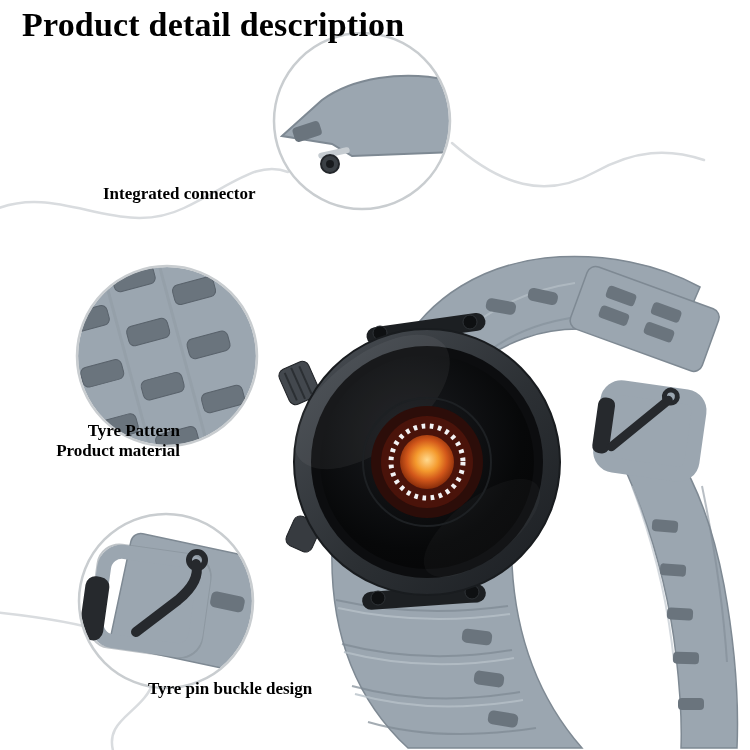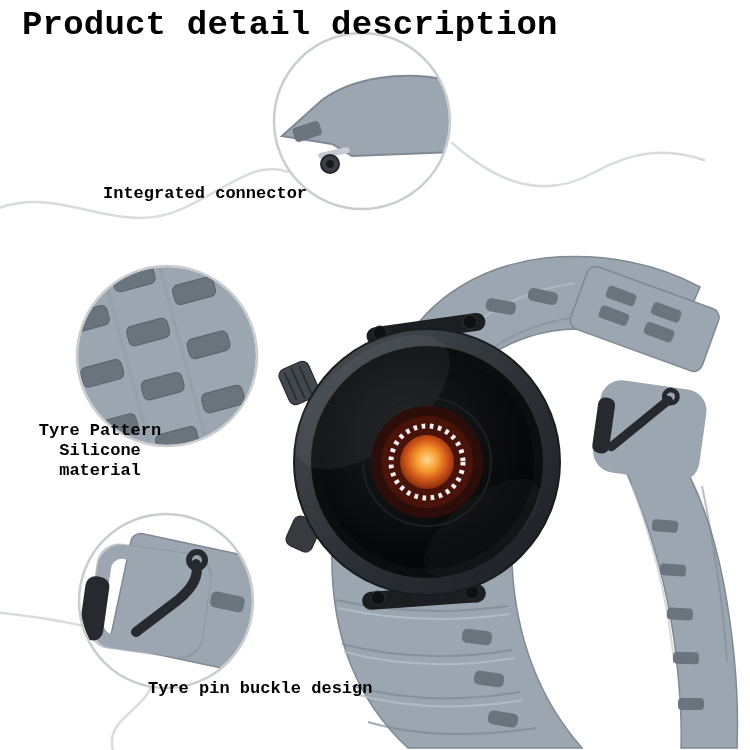--- a/index.html
+++ b/index.html
@@ -1,32 +1,32 @@
 <!DOCTYPE html>
 <html style="--strap: #9ba6b0; --strapEdge: #7e8993; --strapSlot: #6a747d; --strapHighlight: #b7c0c8; --calloutStroke: #c9cdd0; --curveLine: #d9dcdf; --caseDark: #24272b; --pinBlack: #26292d; --dialMaroon: #4a130a; --dialOrange: #e2611f; --dialGlow: #ffc36b; --dottedRing: #f2f2f4; --titleText: #000000;"><head>
 <meta charset="utf-8">
 <style>
   html,body{margin:0;padding:0;background:#ffffff;}
   .canvas{
     position:relative;width:750px;height:750px;background:#ffffff;overflow:hidden;
-    font-family:Liberation Mono, monospace;
+    font-family:Liberation Serif, serif;
   }
   .canvas > svg{position:absolute;left:0;top:0;}
   .page-title{
     position:absolute;left:22px;top:6px;
     font-size:34px;font-weight:800;color:var(--titleText,#000);
     letter-spacing:.2px;white-space:nowrap;
   }
   .callout-label{
     position:absolute;font-size:17px;font-weight:700;color:var(--titleText,#000);
     white-space:nowrap;
     text-align:right;
   }
   #label-connector{left:103px;top:184px;}
-  #label-tyre{left:20px;top:421px;width:160px;text-align:center;line-height:1.18;white-space:normal;}
+  #label-tyre{left:20px;top:421px;width:160px;line-height:1.18;white-space:normal;}
   #label-buckle{left:148px;top:679px;}
   
   .f-strap{fill:var(--strap);}
   .f-slot{fill:var(--strapSlot);}
   .f-black{fill:var(--pinBlack);}
   .st-edge{stroke:var(--strapEdge);}
   .st-callout{stroke:var(--calloutStroke);}
   .st-curve{stroke:var(--curveLine);}
   .st-black{stroke:var(--pinBlack);}
   .st-dotted{stroke:var(--dottedRing);}
@@ -206,17 +206,17 @@
       <circle cx="166" cy="601" r="87" fill="none" class="st-callout" stroke-width="2.5"></circle>
     </g>
   </svg>
 
   <div class="page-title">Product detail description</div>
 
   <div class="callout-label" id="label-connector">Integrated connector</div>
 
   <div class="callout-label" id="label-tyre">
     <div>Tyre Pattern</div>
-    <div>Silicone material</div>
+    <div>Product material</div>
   </div>
 
   <div class="callout-label" id="label-buckle">Tyre pin buckle design</div>
 </div>
 
 </body></html>

